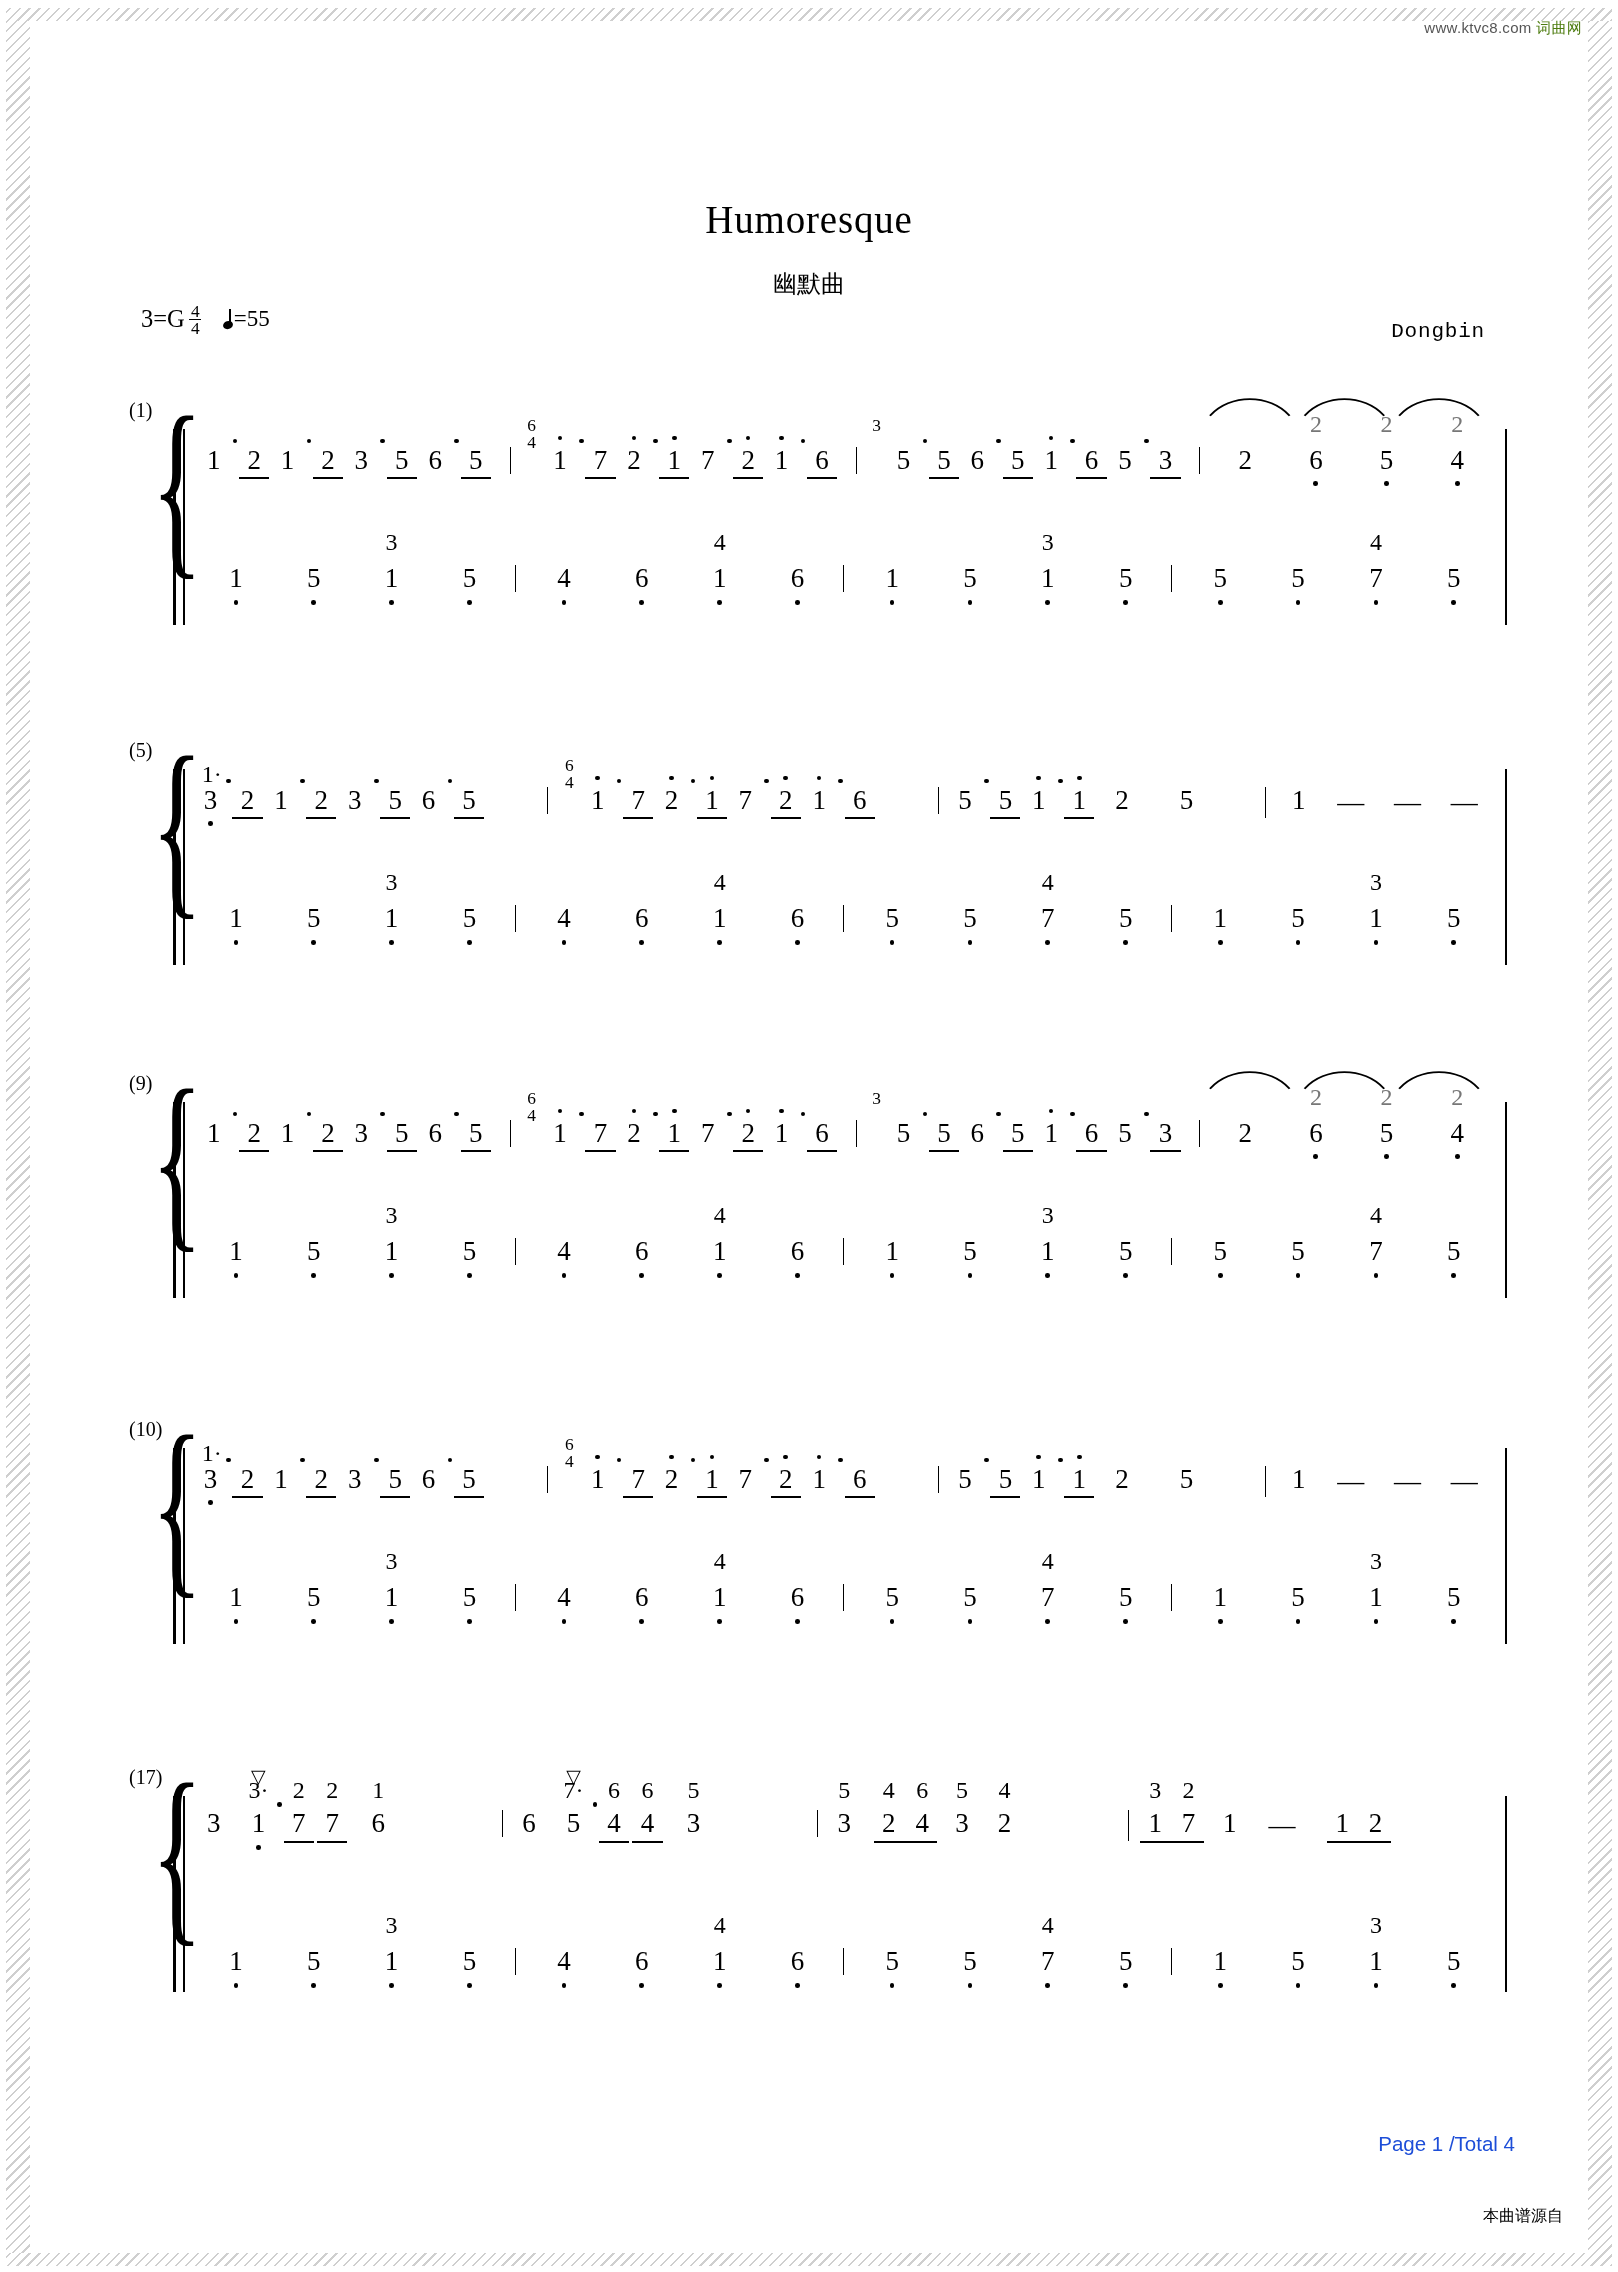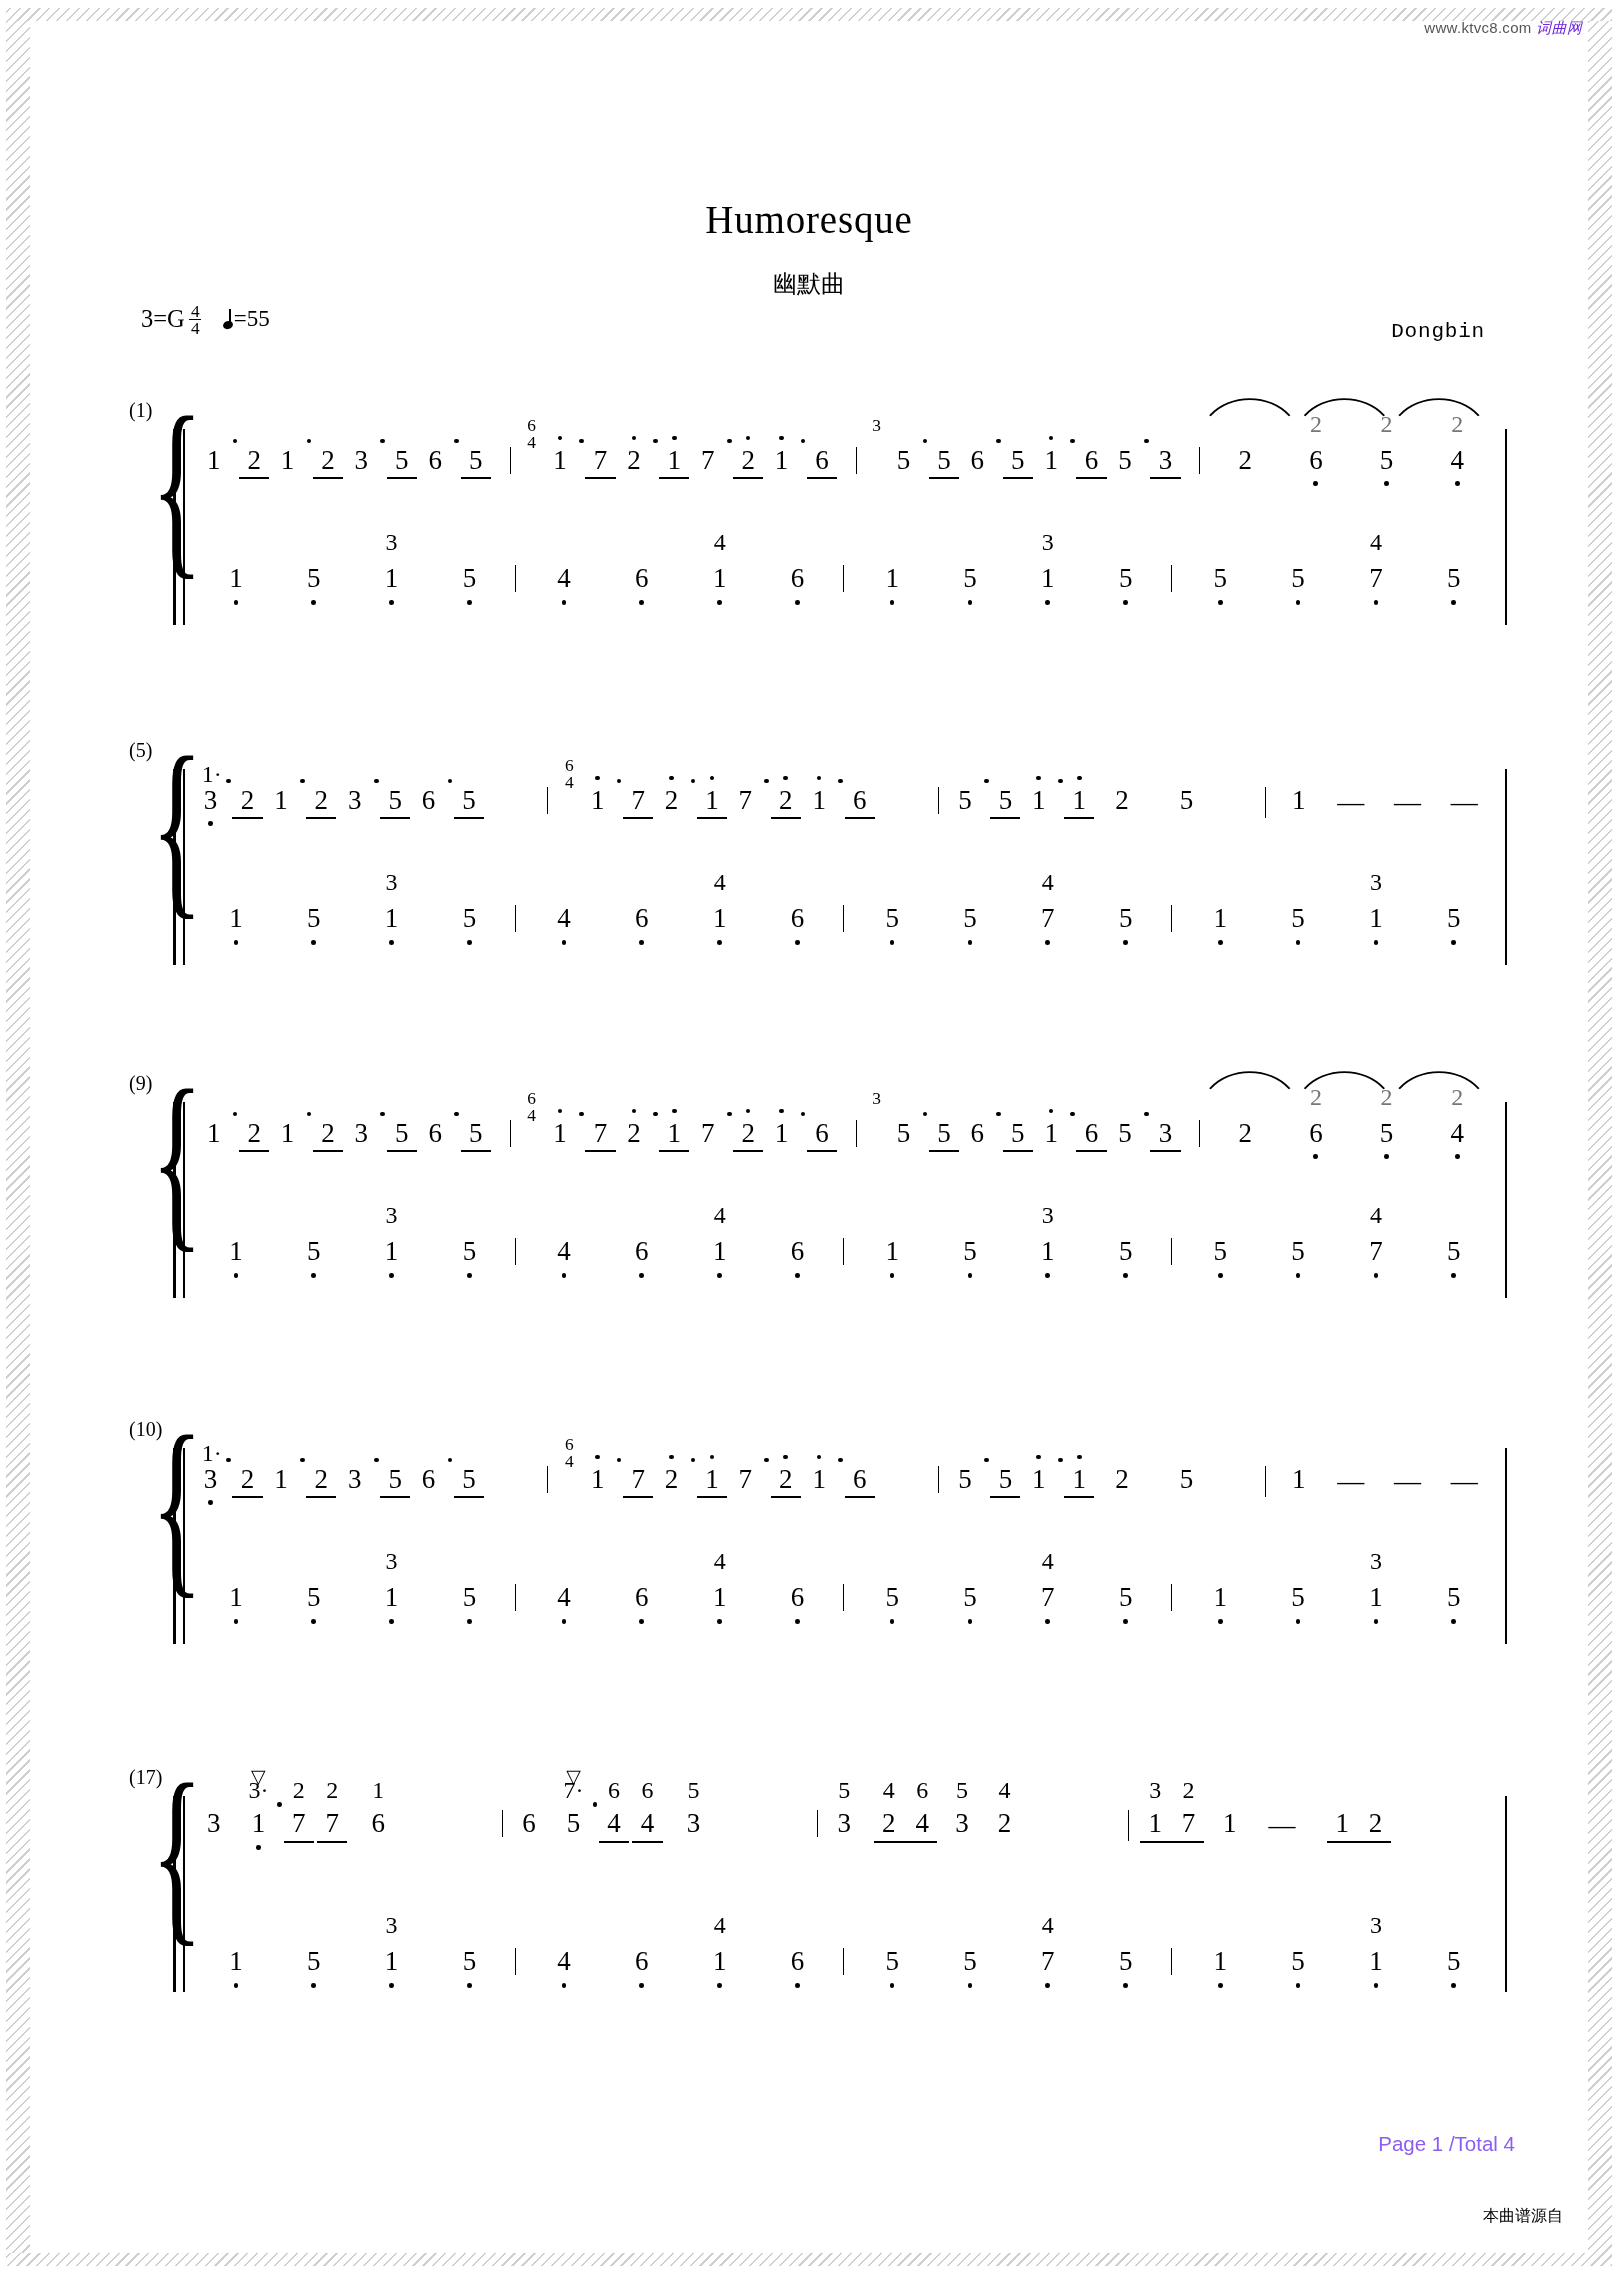--- a/index.html
+++ b/index.html
@@ -41,21 +41,21 @@
   
   .site-watermark {
     position: absolute;
     right: 36px;
     top: 19px;
     font-family: "Liberation Sans", sans-serif;
     font-size: 15px;
     color: #555;
     letter-spacing: 0.3px;
   }
-  .site-watermark .red { color: #6d28d9; font-style: italic; }
+  .site-watermark .red { color: #4d7c0f; }
 
   .doc-title {
     position: absolute;
     left: 0; right: 0;
     top: 197px;
     text-align: center;
     font-size: 39px;
     letter-spacing: 0.8px;
     color: #000;
   }
@@ -284,21 +284,21 @@
     font-size: 19px;
     line-height: 1;
   }
 
   .footer-page {
     position: absolute;
     right: 103px;
     bottom: 117px;
     font-family: "Liberation Sans", sans-serif;
     font-size: 20.5px;
-    color: #8b5cf6;
+    color: #1d4ed8;
   }
   .footer-src {
     position: absolute;
     right: 55px;
     bottom: 46px;
     font-size: 16px;
     color: #000;
     font-family: "Liberation Sans", sans-serif;
   }
 </style>

